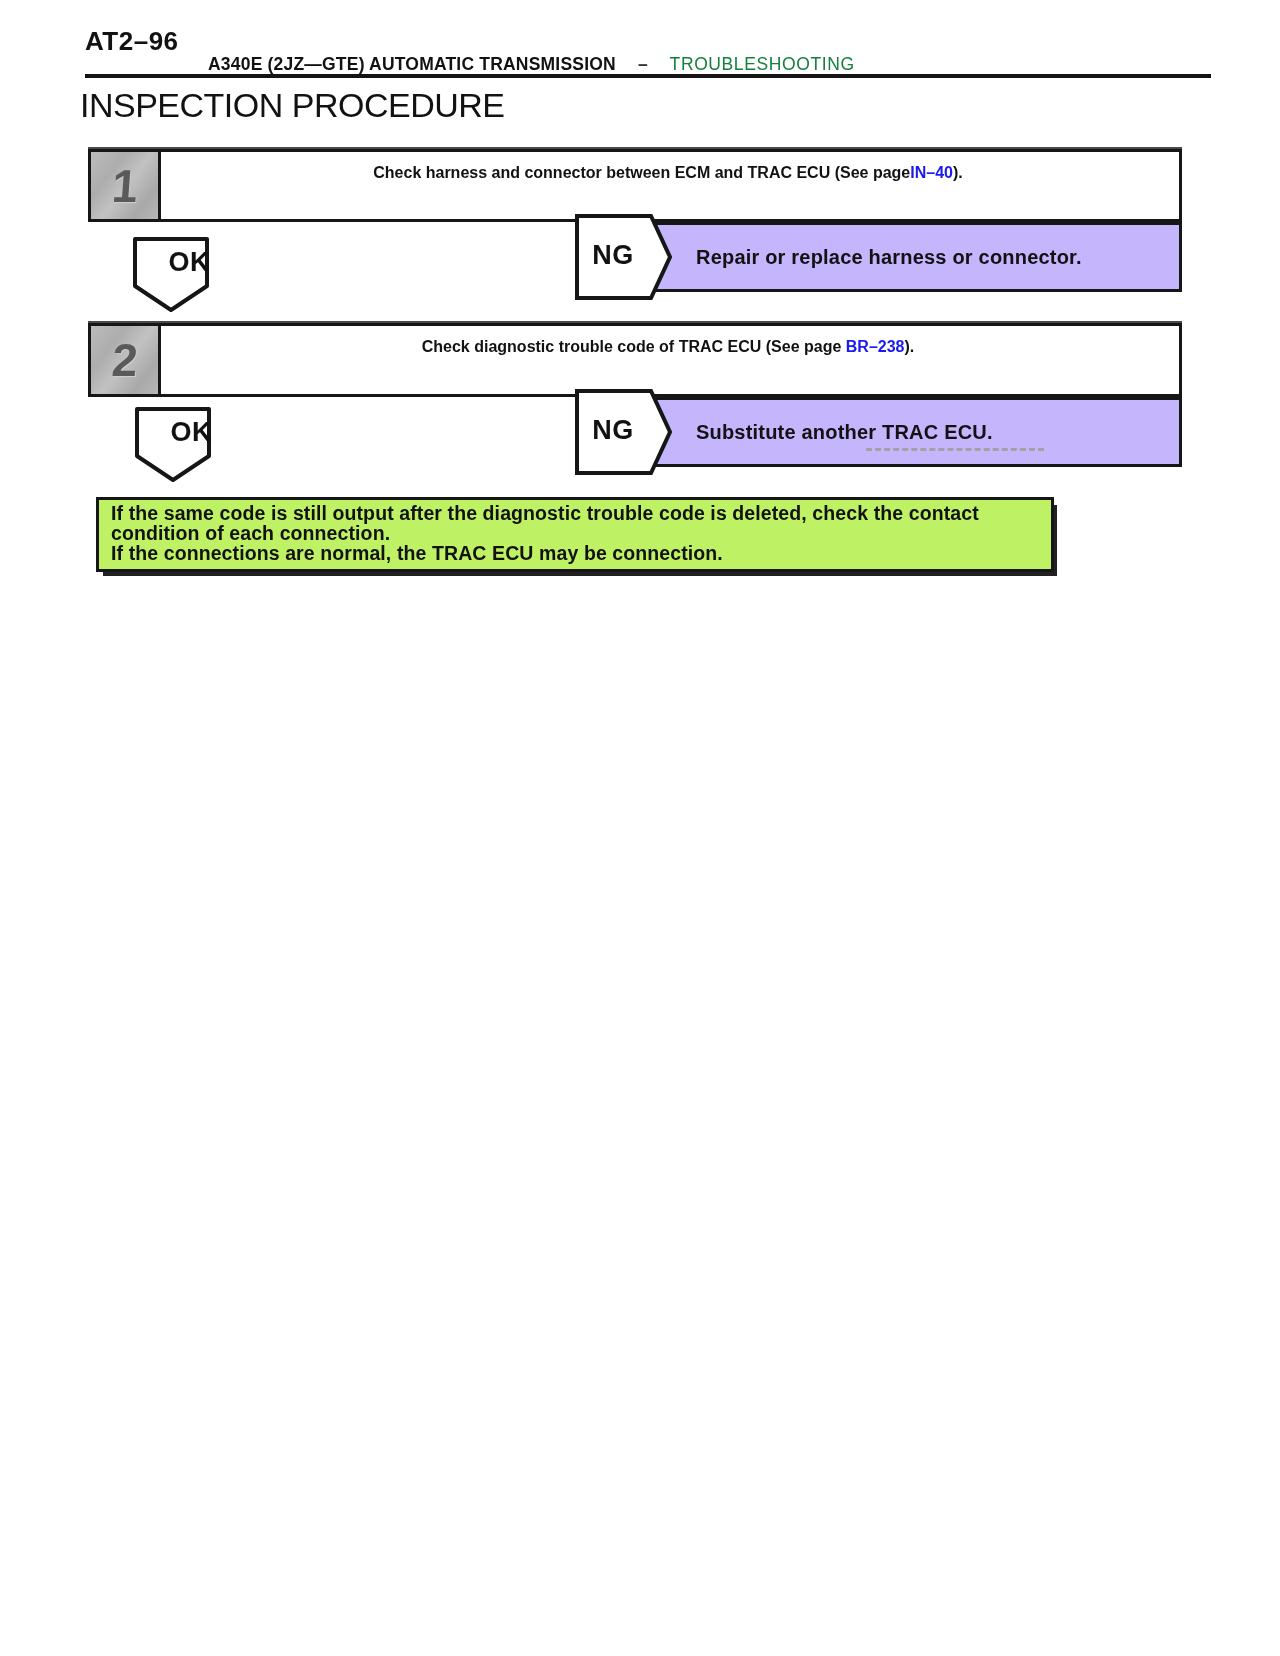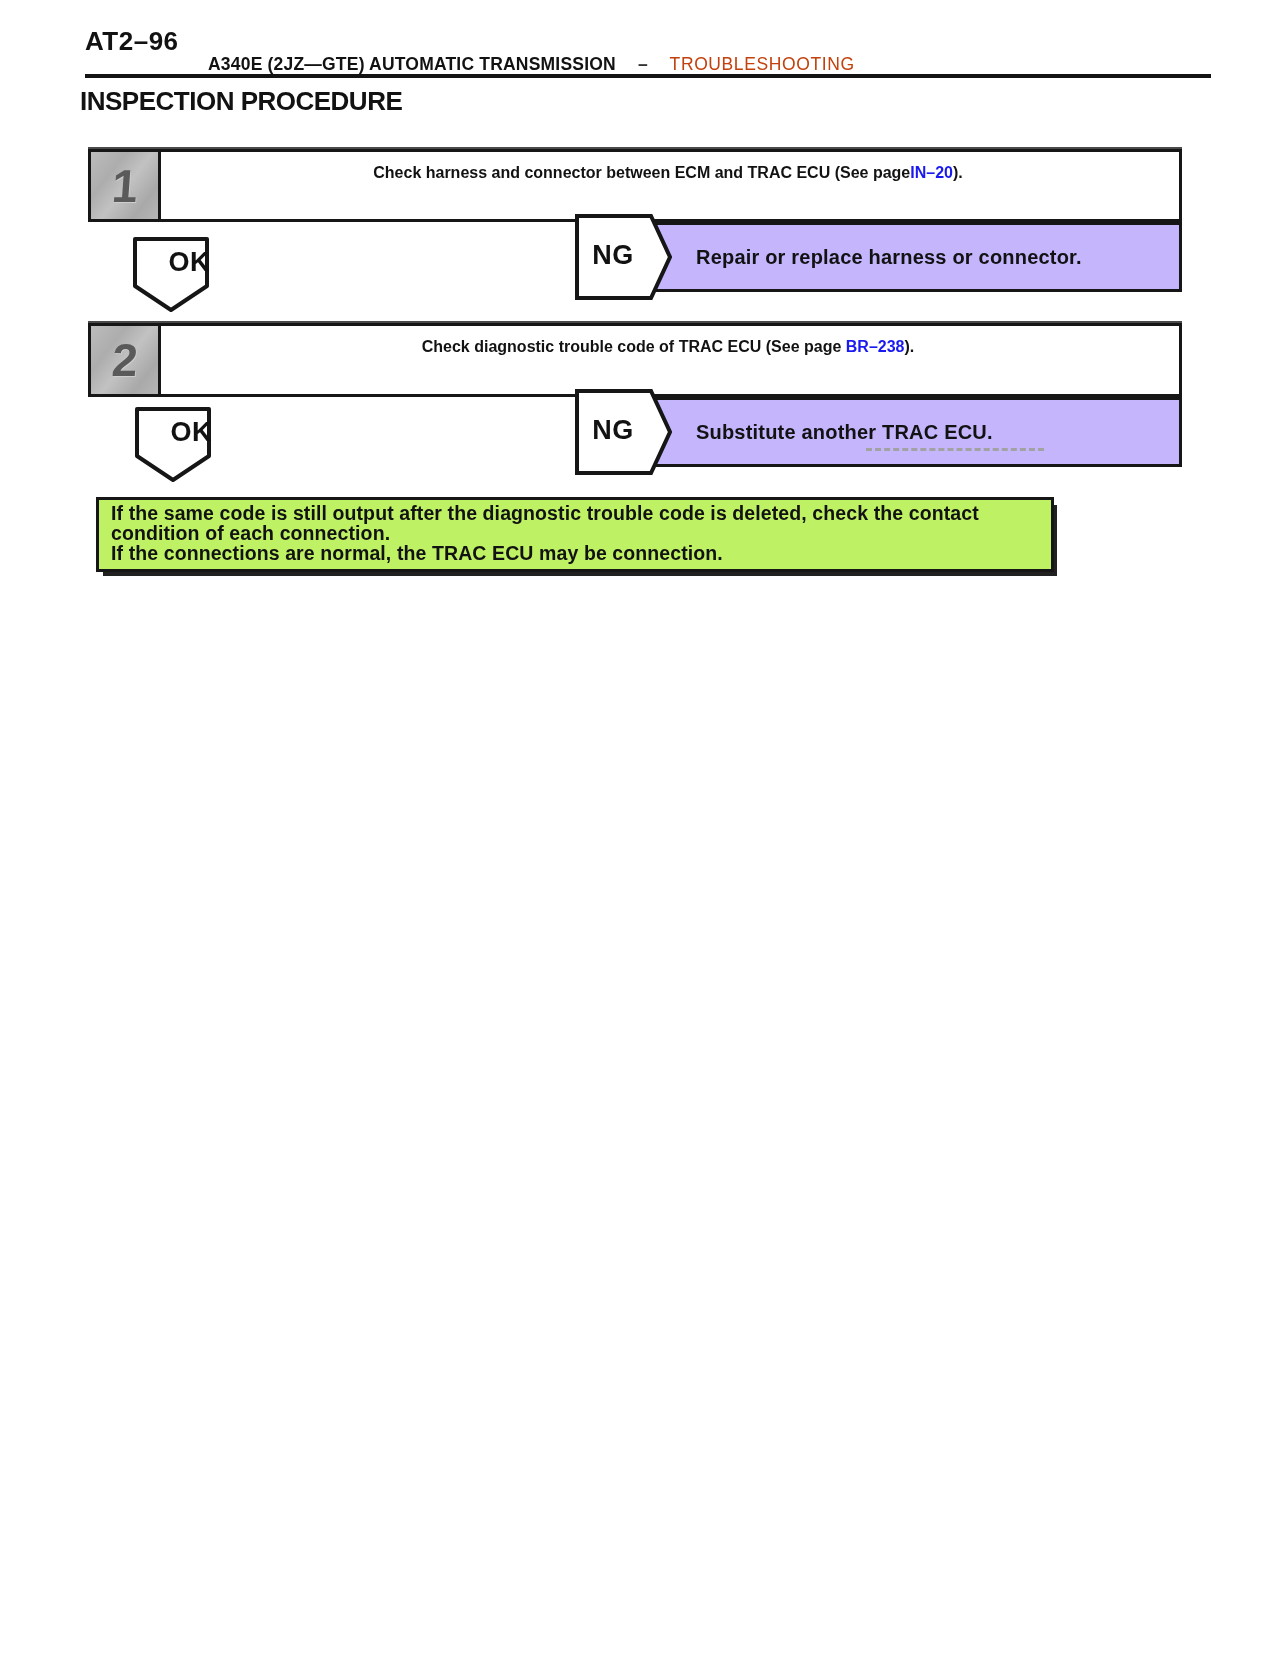--- a/index.html
+++ b/index.html
@@ -17,27 +17,27 @@
   .page-code{
     left:85px;top:26px;
     font-size:26px;font-weight:bold;letter-spacing:.5px;
   }
   .subtitle{
     left:208px;top:54px;
     font-size:17.5px;white-space:nowrap;
   }
   .subtitle .bold-part{font-weight:bold;letter-spacing:.2px;}
   .subtitle .sep{display:inline-block;margin:0 22px;font-weight:bold;color:#333;}
-  .subtitle .light-part{font-weight:normal;color:#c2410c;letter-spacing:.6px;}
+  .subtitle .light-part{font-weight:normal;color:#15803d;letter-spacing:.6px;}
   .header-rule{
     left:85px;top:74px;width:1126px;height:4px;background:#141414;
   }
   .doc-title{
     left:80px;top:86px;
-    font-size:26px;font-weight:bold;letter-spacing:-.5px;
+    font-size:34px;font-weight:normal;letter-spacing:-.5px;
   }
 
   
   .step-box{
     left:88px;width:1094px;
     background:#fff;
     border:3px solid #161616;
     display:flex;align-items:stretch;
     box-sizing:border-box;
     box-shadow:0 -2px 0 #4a4a4a;
@@ -127,21 +127,21 @@
 <div class="abs header-rule"></div>
 
 <div class="abs doc-title">INSPECTION PROCEDURE</div>
 
 <div class="abs step-box step1">
   <div class="num-cell">
     <span class="num">1</span>
   </div>
   <div class="step-content">
     <span class="justify-line">Check harness and connector between ECM and TRAC ECU (See page</span>
-    <span><span class="ref-link">IN–20</span><span>).</span></span>
+    <span><span class="ref-link">IN–40</span><span>).</span></span>
   </div>
 </div>
 
 <div class="abs ok-badge ok1">
   <svg width="78" height="78" viewBox="0 0 78 78">
     <polygon points="3,3 75,3 75,50 39,74 3,50" fill="#ffffff" stroke="#161616" stroke-width="4" stroke-linejoin="round"></polygon>
   </svg>
   <span class="ok-label">OK</span>
 </div>
 

